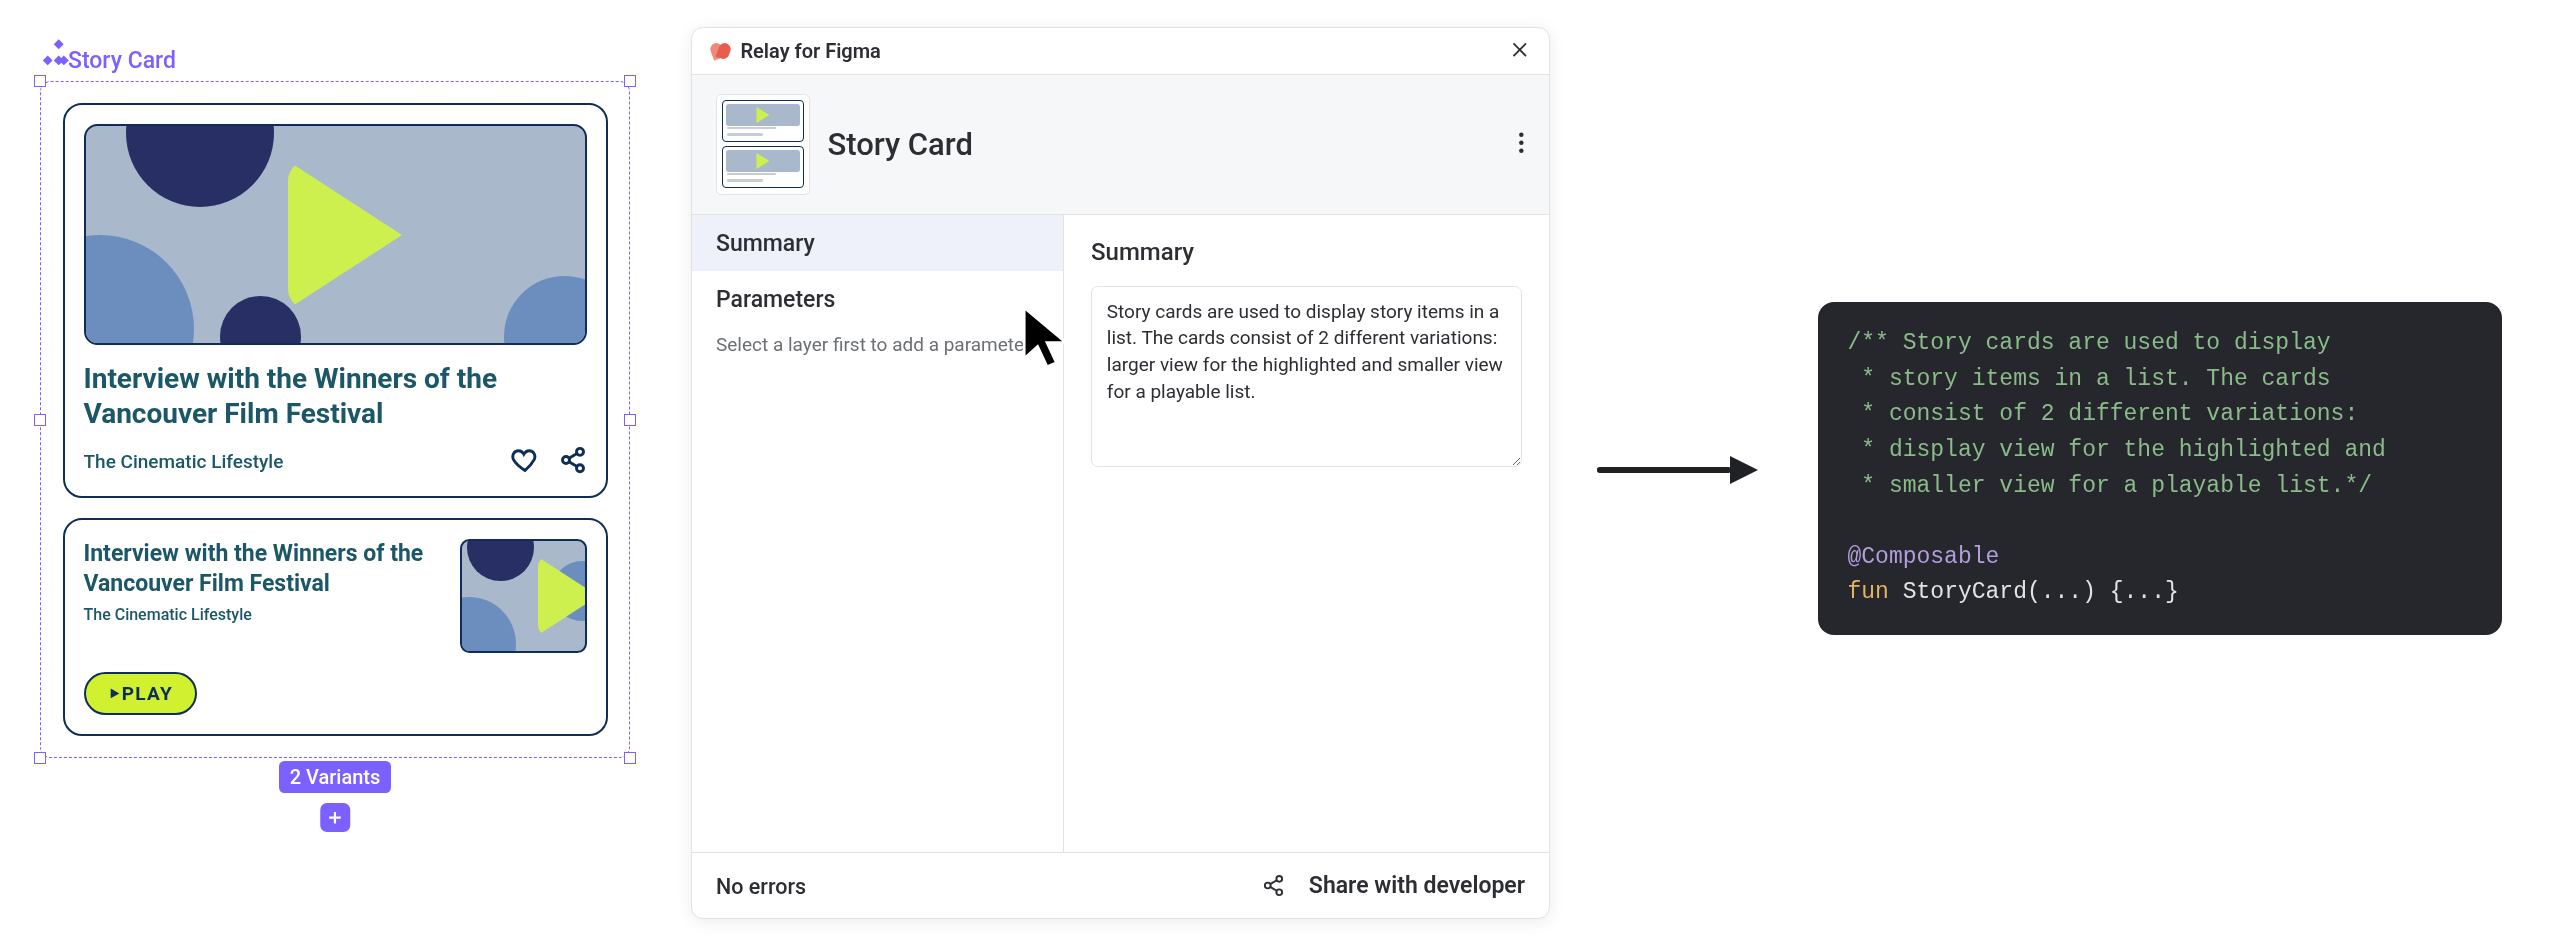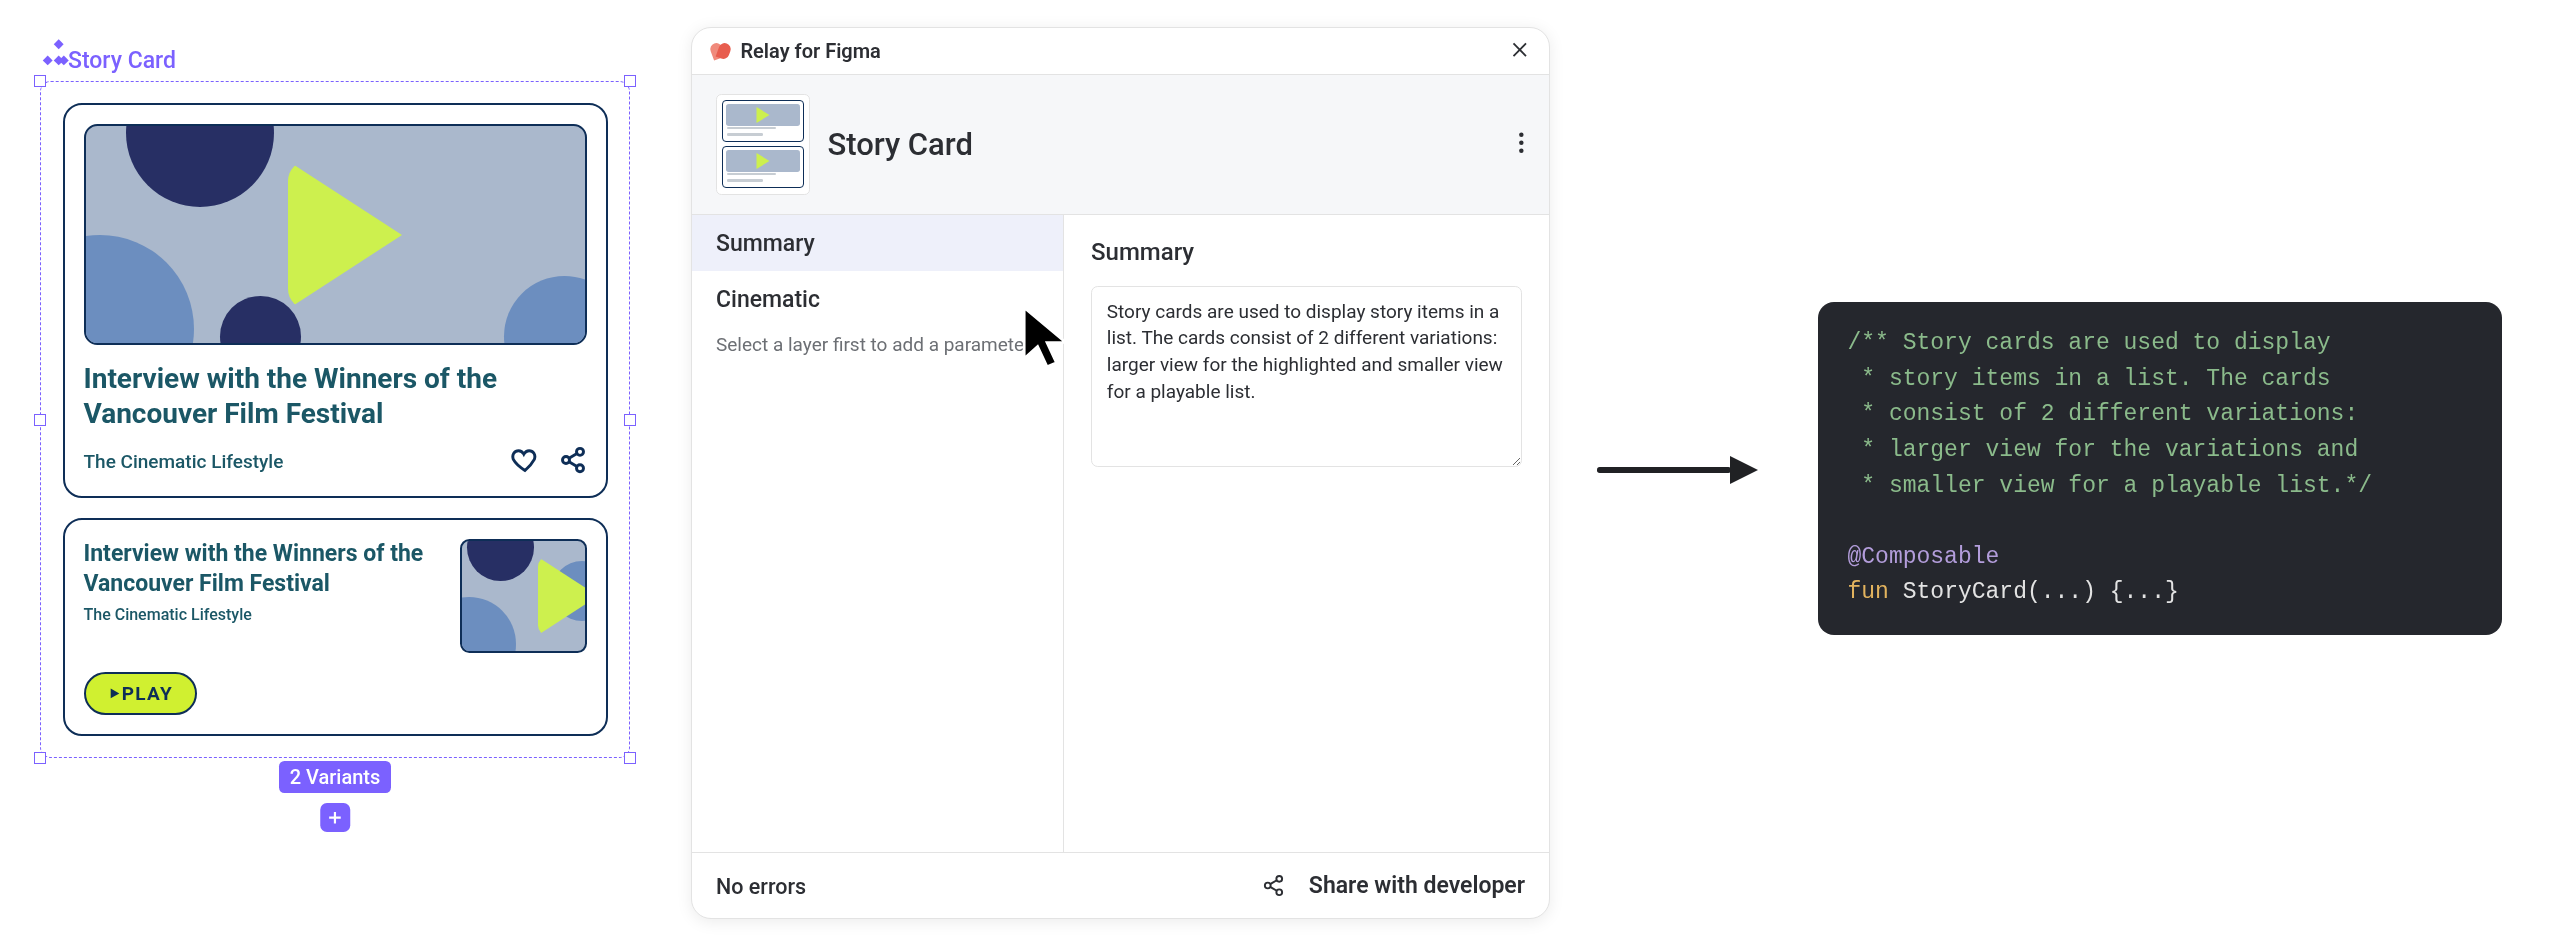--- a/index.html
+++ b/index.html
@@ -237,21 +237,21 @@
 
   
   .relay-panel {
     position: absolute;
     left: 691px;
     top: 27px;
     width: 859px;
     height: 892px;
     background: var(--panel-bg);
     border: 1.3px solid var(--panel-border);
-    border-radius: 20px;
+    border-radius: 12px;
     box-shadow: 0 2.7px 16px rgba(0,0,0,0.08);
     display: flex;
     flex-direction: column;
     overflow: hidden;
   }
   .panel-titlebar {
     display: flex;
     align-items: center;
     justify-content: space-between;
     padding: 10.7px 19px;
@@ -562,21 +562,21 @@
             <circle cx="3" cy="3" r="2.5" fill="#2C2E33"></circle>
             <circle cx="3" cy="12" r="2.5" fill="#2C2E33"></circle>
             <circle cx="3" cy="21" r="2.5" fill="#2C2E33"></circle>
           </svg>
       </div>
     </div>
 
     <div class="panel-body">
       <div class="panel-sidebar">
         <div class="tab selected">Summary</div>
-        <div class="tab">Cinematic</div>
+        <div class="tab">Parameters</div>
         <div class="tab-hint">Select a layer first to add a parameter</div>
       </div>
       <div class="panel-content">
         <div class="content-heading">Summary</div>
         <textarea class="summary-textarea" style="">Story cards are used to display story items in a list. The cards consist of 2 different variations: larger view for the highlighted and smaller view for a playable list.</textarea>
       </div>
     </div>
 
     <div class="panel-footer">
       <div class="footer-status">No errors</div>
@@ -598,20 +598,20 @@
   </svg>
 
   <div class="arrow">
     <div class="arrow-line"></div>
     <div class="arrow-head"></div>
   </div>
 
   <div class="code-block"><span class="c-comment">/** Story cards are used to display</span>
 <span class="c-comment"> * story items in a list. The cards</span>
 <span class="c-comment"> * consist of 2 different variations:</span>
-<span class="c-comment"> * larger view for the variations and</span>
+<span class="c-comment"> * display view for the highlighted and</span>
 <span class="c-comment"> * smaller view for a playable list.*/</span>
 
 <span class="c-anno">@Composable</span>
 <span class="c-kw">fun </span><span class="c-id">StoryCard</span><span class="c-plain">(...) {...}</span></div>
 
 </div>
 
 
 </body></html>

